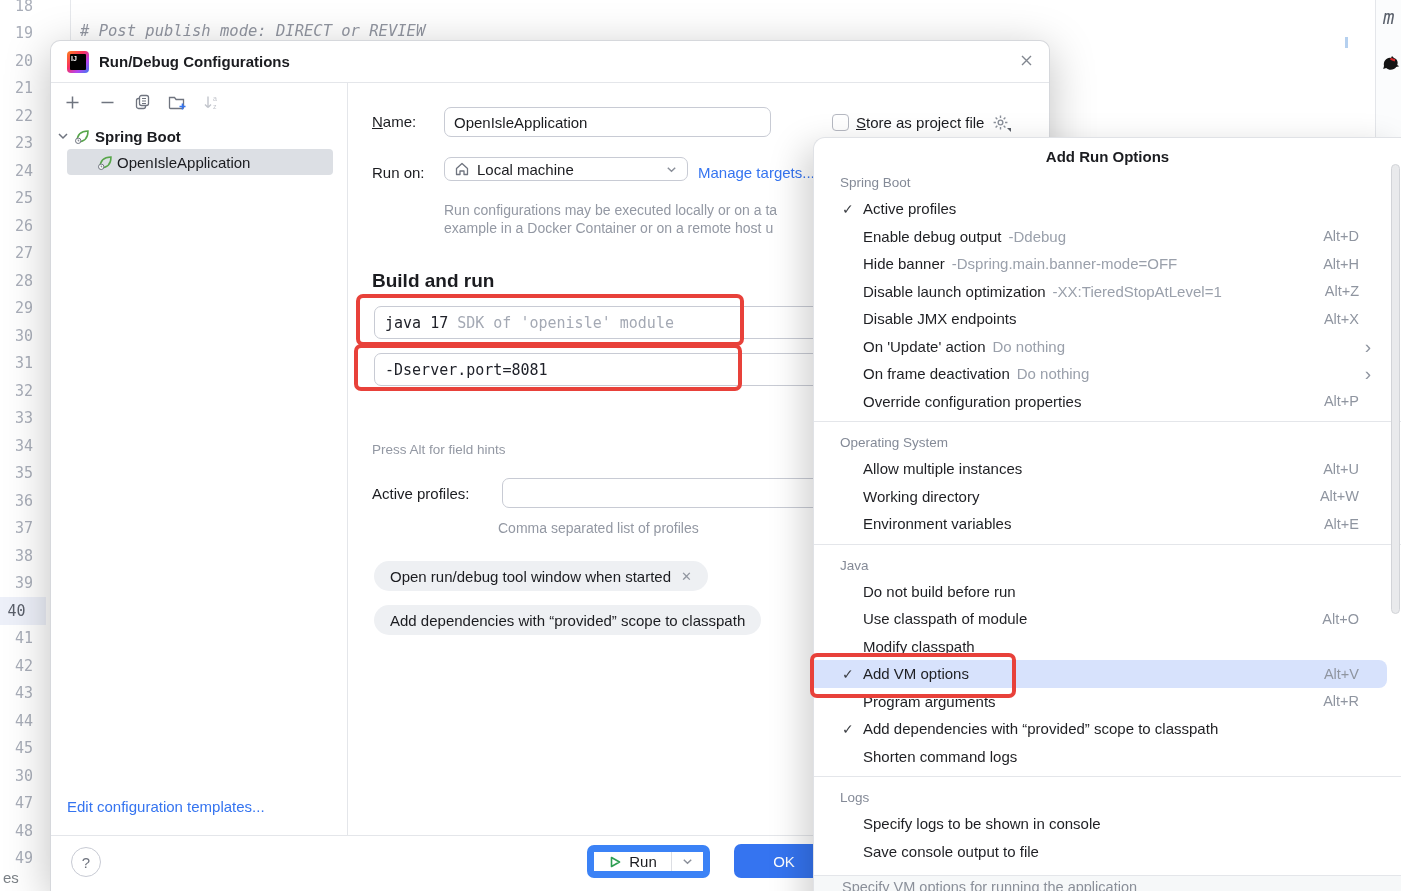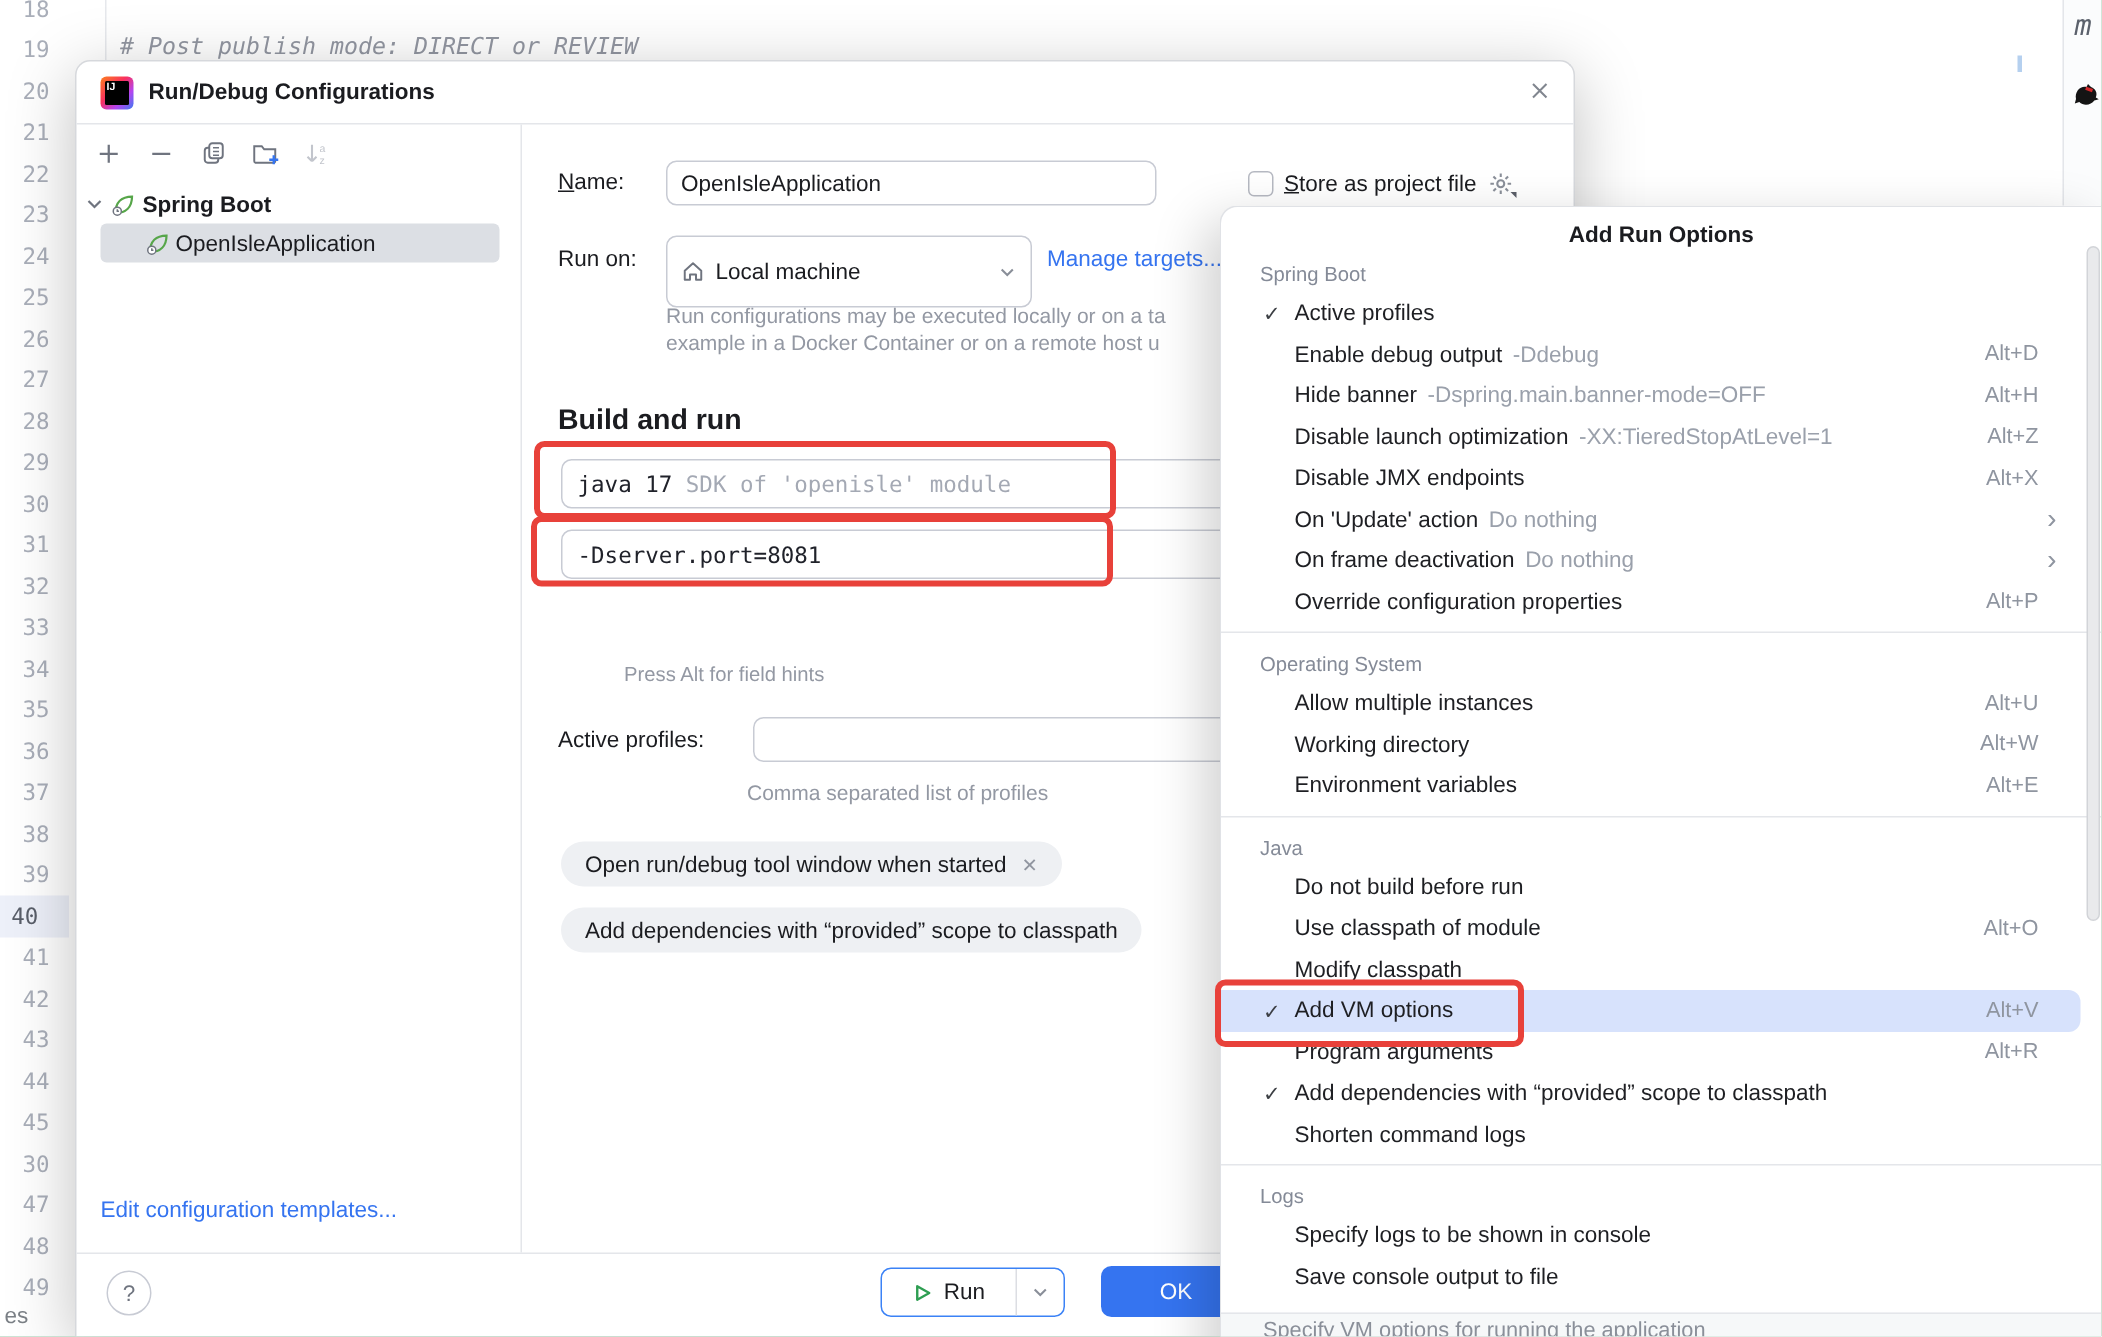--- a/index.html
+++ b/index.html
@@ -40,21 +40,21 @@
   .tbtn { width:24px; height:24px; display:flex; align-items:center; justify-content:center; border-radius:4px; }
   .tree-root { display:flex; align-items:center; gap:4px; padding-left:5px; height:26px; margin-top:2px;
                font-size:15px; font-weight:bold; color:#1b1c20; }
   .tree-child { display:flex; align-items:center; gap:3px; margin-left:16px; width:266px; height:26px;
                 padding-left:30px; background:#dcdfe4; border-radius:4px; font-size:15px; color:#1b1c20; }
   .edit-templates { position:absolute; left:16px; top:757px; font-size:15px; color:#3574f0; cursor:pointer; }
 
   .dlg-footer { position:absolute; left:0; right:0; bottom:0; height:56px; border-top:1px solid #e4e6ea; }
   .help-btn { position:absolute; left:20px; top:11px; width:30px; height:30px; border:1px solid #c8cbd4; border-radius:50%;
               color:#6f747f; font-size:15px; display:flex; align-items:center; justify-content:center; }
-  .run-btn { position:absolute; left:536px; top:9px; width:123px; height:33px; border:1px solid #3b82f6; border-radius:7px;
+  .run-btn { position:absolute; left:536px; top:9px; width:123px; height:33px; border:7px solid #3b82f6; border-radius:7px;
              display:flex; align-items:center; background:#fff; }
   .run-main { flex:1; display:flex; align-items:center; justify-content:center; gap:7px; font-size:15px; color:#1b1c20; height:100%; }
   .run-split { width:32px; height:100%; border-left:1px solid #dcdee3; display:flex; align-items:center; justify-content:center; }
   .ok-btn { position:absolute; left:683px; top:8px; width:100px; height:34px; background:#3574f0; border-radius:7px;
             color:#fff; font-size:15px; display:flex; align-items:center; justify-content:center; }
 
   
   .flabel { position:absolute; font-size:15px; color:#1b1c20; }
   .mnemonic::first-letter { text-decoration:underline; }
   .tinput { position:absolute; background:#fff; border:1px solid #c8cbd4; border-radius:7px; font-size:15px; color:#1b1c20;
@@ -312,21 +312,21 @@
             <g stroke="#8a8f99" stroke-width="1.3" fill="none">
               <circle cx="8" cy="8" r="2.2"></circle>
               <path d="M8 1.5 v2.2 M8 12.3 v2.2 M1.5 8 h2.2 M12.3 8 h2.2 M3.4 3.4 l1.6 1.6 M11 11 l1.6 1.6 M12.6 3.4 L11 5 M5 11 l-1.6 1.6"></path>
             </g>
           </svg>
         <span class="gear-tri"></span>
       </span>
     </div>
 
     <span class="flabel" style="left:321px; top:123px;">Run on:</span>
-    <div class="tinput combo" style="left:393px; top:116px; width:244px; height:48px;text-align:right;">
+    <div class="tinput combo" style="left:393px; top:116px; width:244px; height:24px;text-align:right;">
       <span class="icn">
         <svg width="16" height="16" viewBox="0 0 16 16">
             <path d="M2.5 7.5 L8 2.5 L13.5 7.5 V13.5 H10 V10 H6 V13.5 H2.5 Z" fill="none" stroke="#6f747f" stroke-width="1.3" stroke-linejoin="round"></path>
           </svg>
       </span>
       <span>Local machine</span>
       <span class="sp"></span>
       <span class="icn">
         <svg width="13" height="13" viewBox="0 0 14 14">
             <path d="M3 5 l4 4 4-4" stroke="#8a8f99" stroke-width="1.5" fill="none"></path>
@@ -340,21 +340,21 @@
 
     <div class="sechead" style="left:321px; top:229px;">Build and run</div>
 
     <div class="mono-field" style="left:323px; top:265px; width:452px;">
       <span>java 17</span>
       <span class="mono-hint" style="margin-left:9px;">SDK of 'openisle' module</span>
     </div>
     <div class="mono-field" style="left:323px; top:312px; width:452px;">
       <span>-Dserver.port=8081</span>
     </div>
-    <div class="helptxt" style="left:321px; top:401px; font-size:13.5px;margin-left:44px;">Press Alt for field hints</div>
+    <div class="helptxt" style="left:321px; top:401px; font-size:13.5px;">Press Alt for field hints</div>
 
     <span class="flabel" style="left:321px; top:444px;">Active profiles:</span>
     <div class="tinput" style="left:451px; top:437px; width:372px; height:30px;">
       <span></span>
     </div>
     <div class="helptxt" style="left:447px; top:479px;">Comma separated list of profiles</div>
 
     <div id="tags">
         <div class="tag">
           <span>Open run/debug tool window when started</span>

